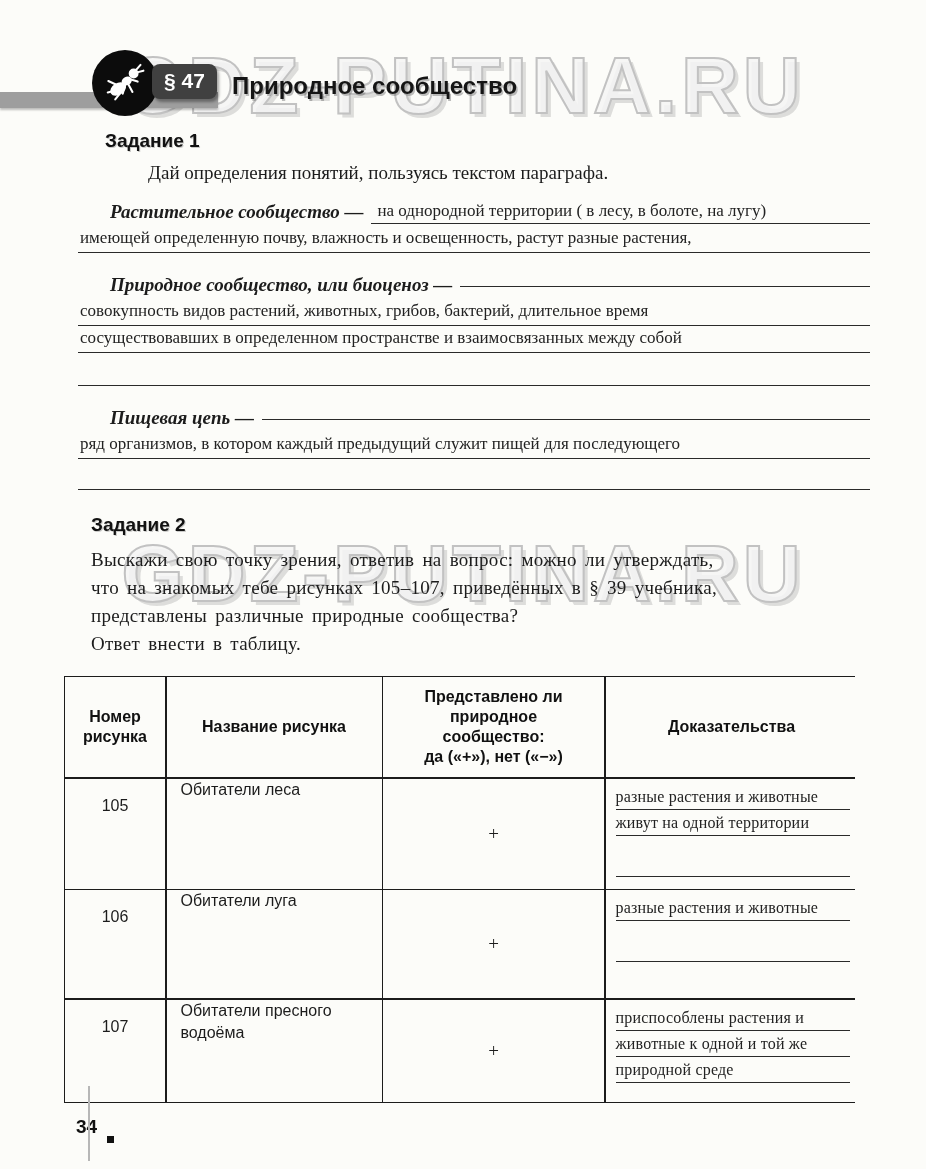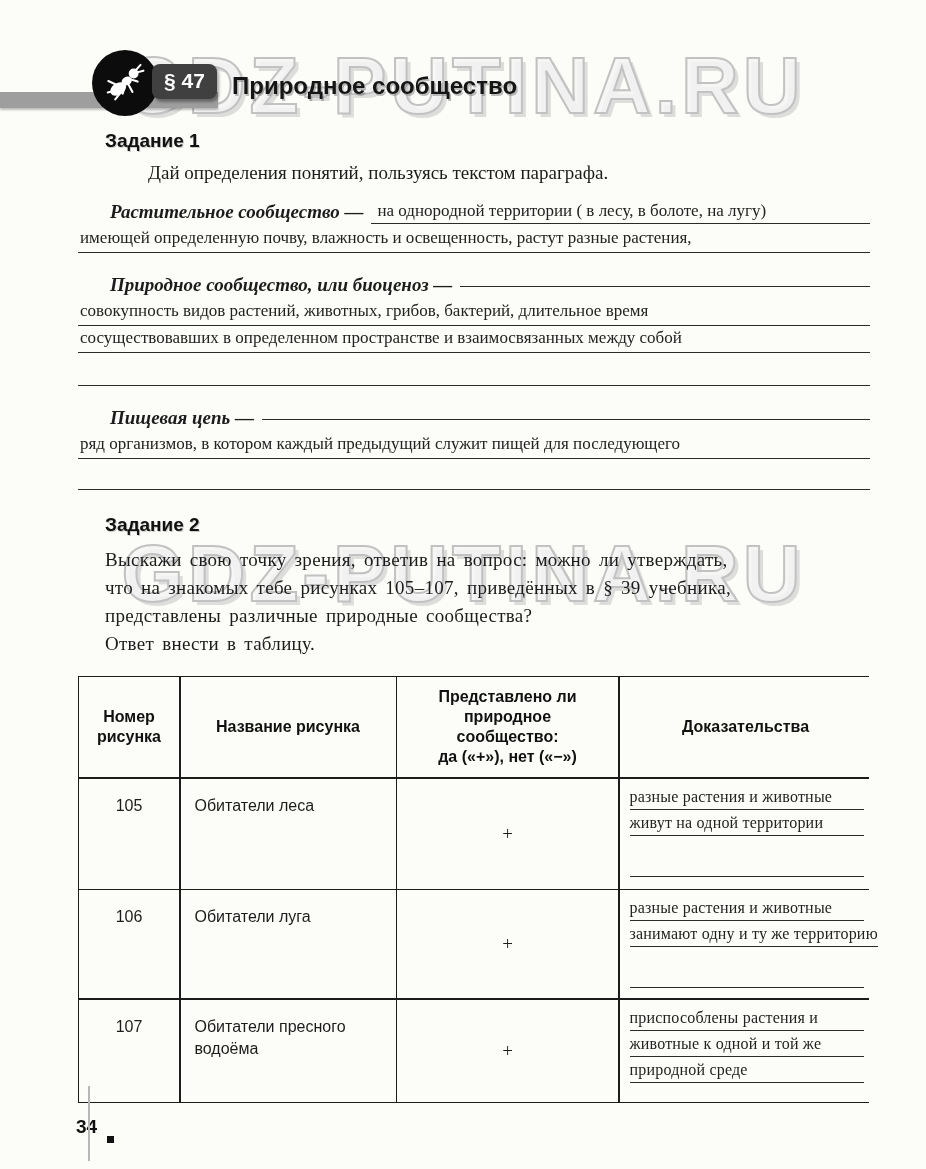--- a/index.html
+++ b/index.html
@@ -37,21 +37,21 @@
     font-family:"Liberation Sans", sans-serif; font-weight:bold; font-size:21px;
     padding:5px 12px 6px; box-shadow:2px 3px 3px rgba(0,0,0,0.35);
   }
   .page-title {
     position:absolute; left:232px; top:72px;
     font-family:"Liberation Sans", sans-serif; font-weight:bold; font-size:24px;
     color:#151515; text-shadow:1.5px 1.5px 0 rgba(110,110,110,0.45);
   }
   
   .task1 { position:absolute; left:78px; top:130px; width:792px; }
-  .task2 { position:absolute; left:78px; top:514px; width:792px; }
+  .task2 { position:absolute; left:64px; top:514px; width:792px; }
   .task-heading {
     font-family:"Liberation Sans", sans-serif; font-weight:bold; font-size:19px;
     line-height:22px; margin:0 0 10px 27px; color:#111;
     text-shadow:1px 1px 0 rgba(110,110,110,0.35);
   }
   .intro { font-size:19px; line-height:22px; margin:0 0 14px 70px; }
   
   .def { margin-top:0; }
   .def + .def { margin-top:18px; }
   .def-first-line { display:flex; align-items:center; height:28px; }
@@ -84,21 +84,21 @@
     display:flex; flex-direction:column; justify-content:center; align-items:center;
     text-align:center; font-family:"Liberation Sans", sans-serif;
     font-weight:bold; font-size:16px; line-height:20px; color:#111;
   }
   .td-num {
     font-family:"Liberation Sans", sans-serif; font-size:16px;
     text-align:center; padding-top:18px;
   }
   .td-name {
     font-family:"Liberation Sans", sans-serif; font-size:16px;
-    padding:16px 10px 0 14px; line-height:22px;
+    padding:0 10px 0 14px; line-height:22px;
   }
   .td-mark { display:flex; align-items:center; justify-content:center; font-size:19px; }
   .td-ev { padding:5px 8px 16px 10px; font-size:16px; color:#222; }
   .ev-line {
     border-bottom:1.4px solid #2a2a2a; line-height:25px; min-height:25px;
     white-space:nowrap; width:max-content; min-width:100%; letter-spacing:0.2px;
   }
   .ev-gap { margin-top:15px; }
   
   .page-num {
@@ -200,21 +200,20 @@
           <div class="ev-line">разные растения и животные</div>
           <div class="ev-line">живут на одной территории</div>
           <div class="ev-line ev-gap"></div>
         </div>
 
         <div class="cell td-num">106</div>
         <div class="cell td-name">Обитатели луга</div>
         <div class="cell td-mark">+</div>
         <div class="cell td-ev">
           <div class="ev-line">разные растения и животные</div>
-          <div class="ev-line">занимают одну и ту же территорию</div>
           <div class="ev-line ev-gap"></div>
         </div>
 
         <div class="cell td-num">107</div>
         <div class="cell td-name">Обитатели пресного водоёма</div>
         <div class="cell td-mark">+</div>
         <div class="cell td-ev">
           <div class="ev-line">приспособлены растения и</div>
           <div class="ev-line">животные к одной и той же</div>
           <div class="ev-line">природной среде</div>

